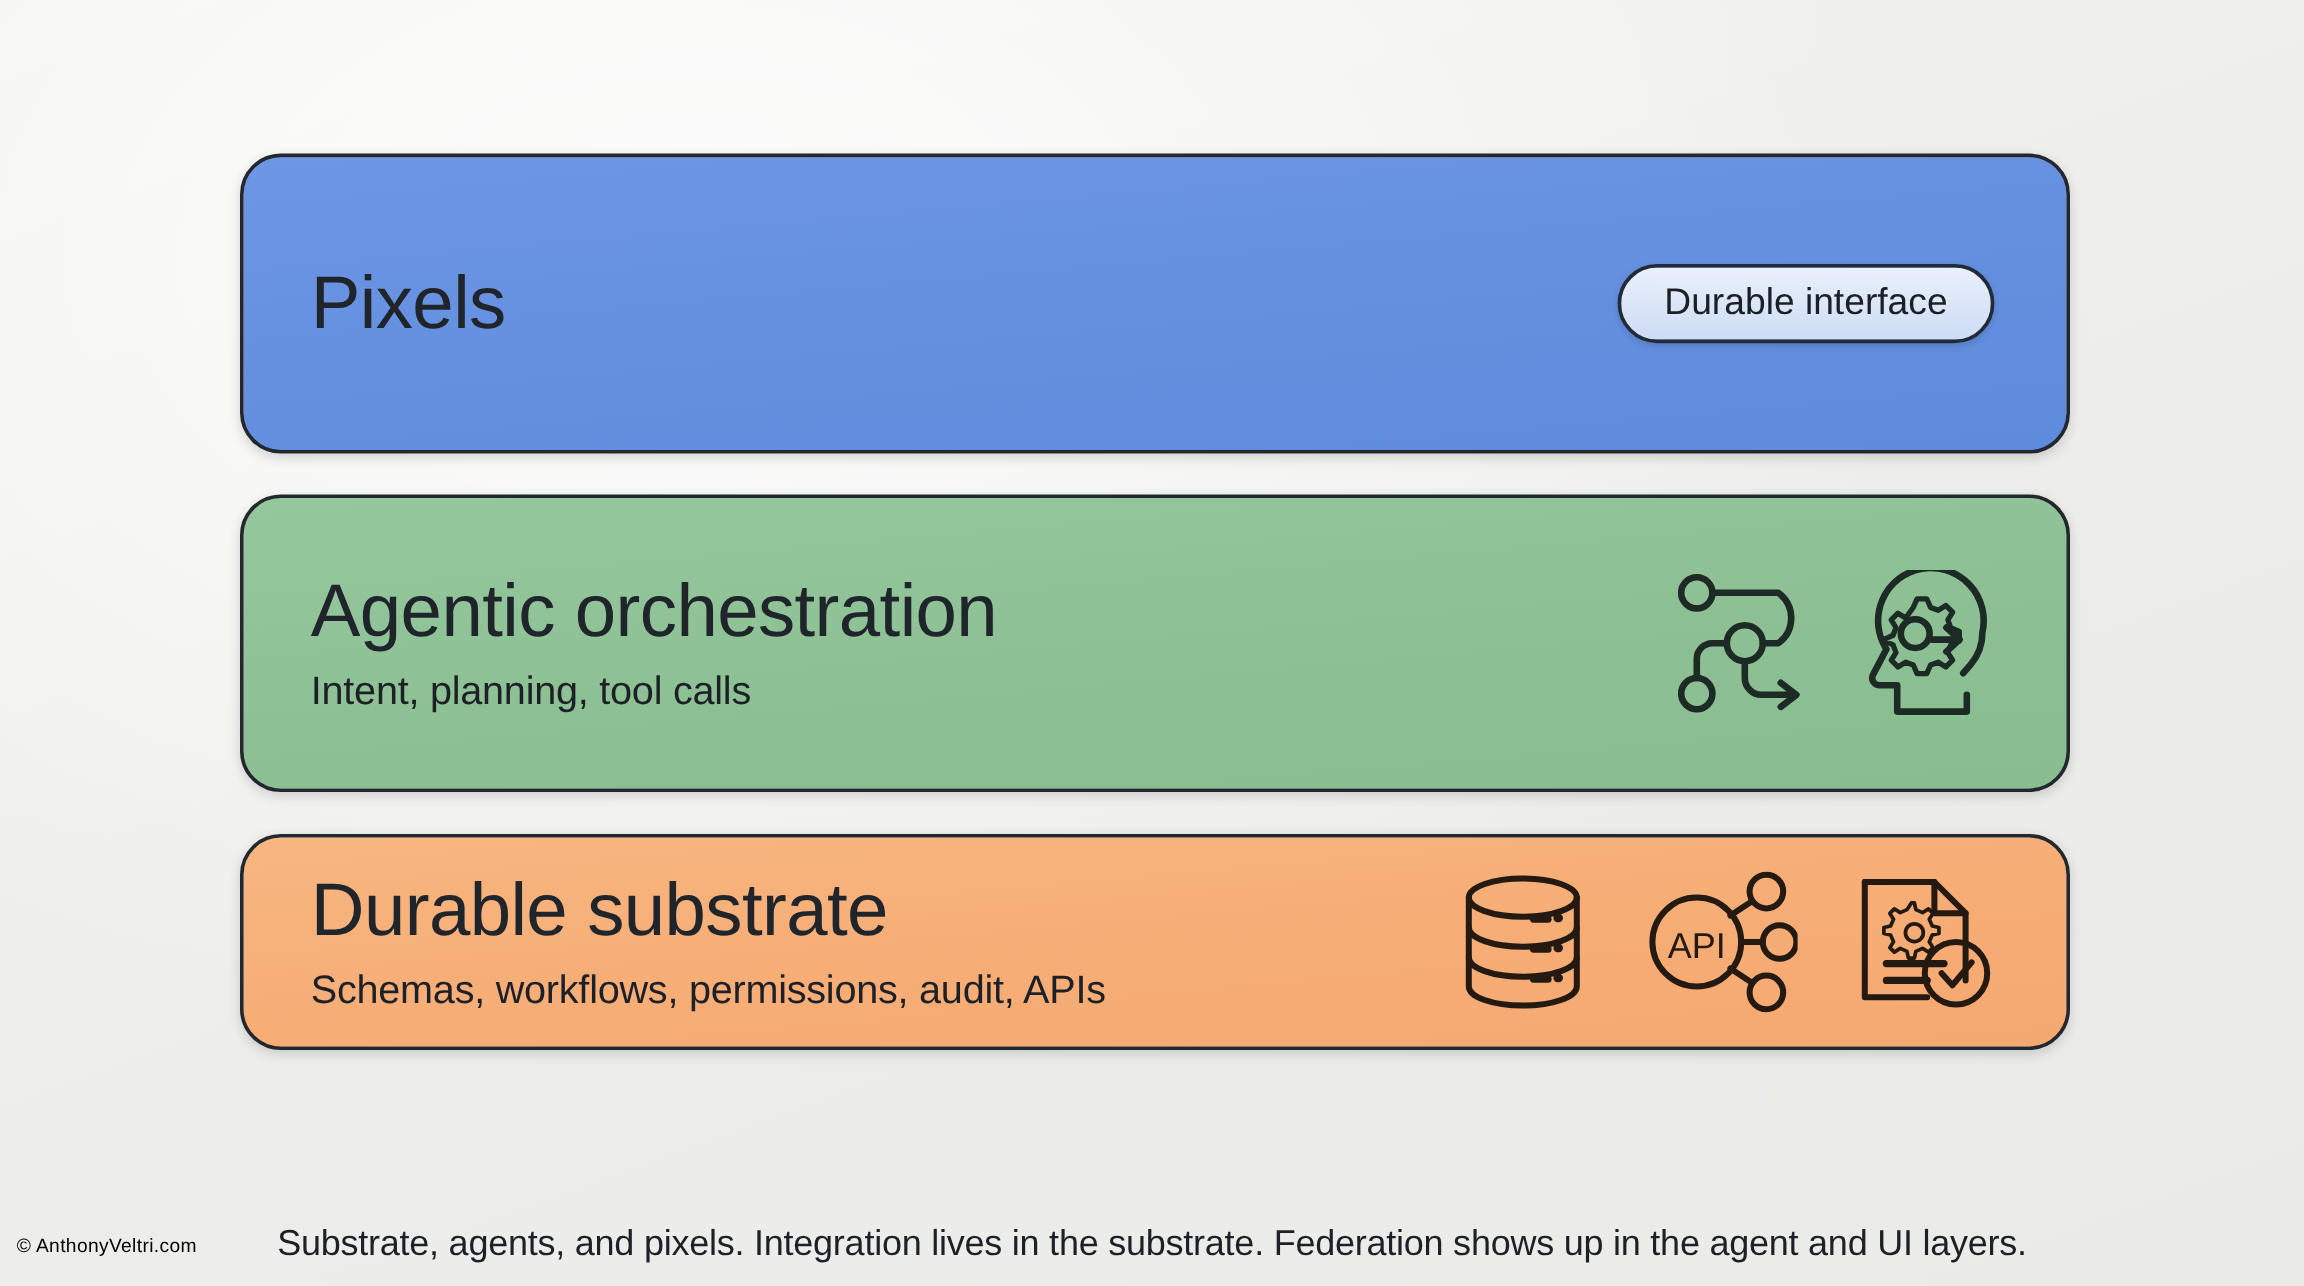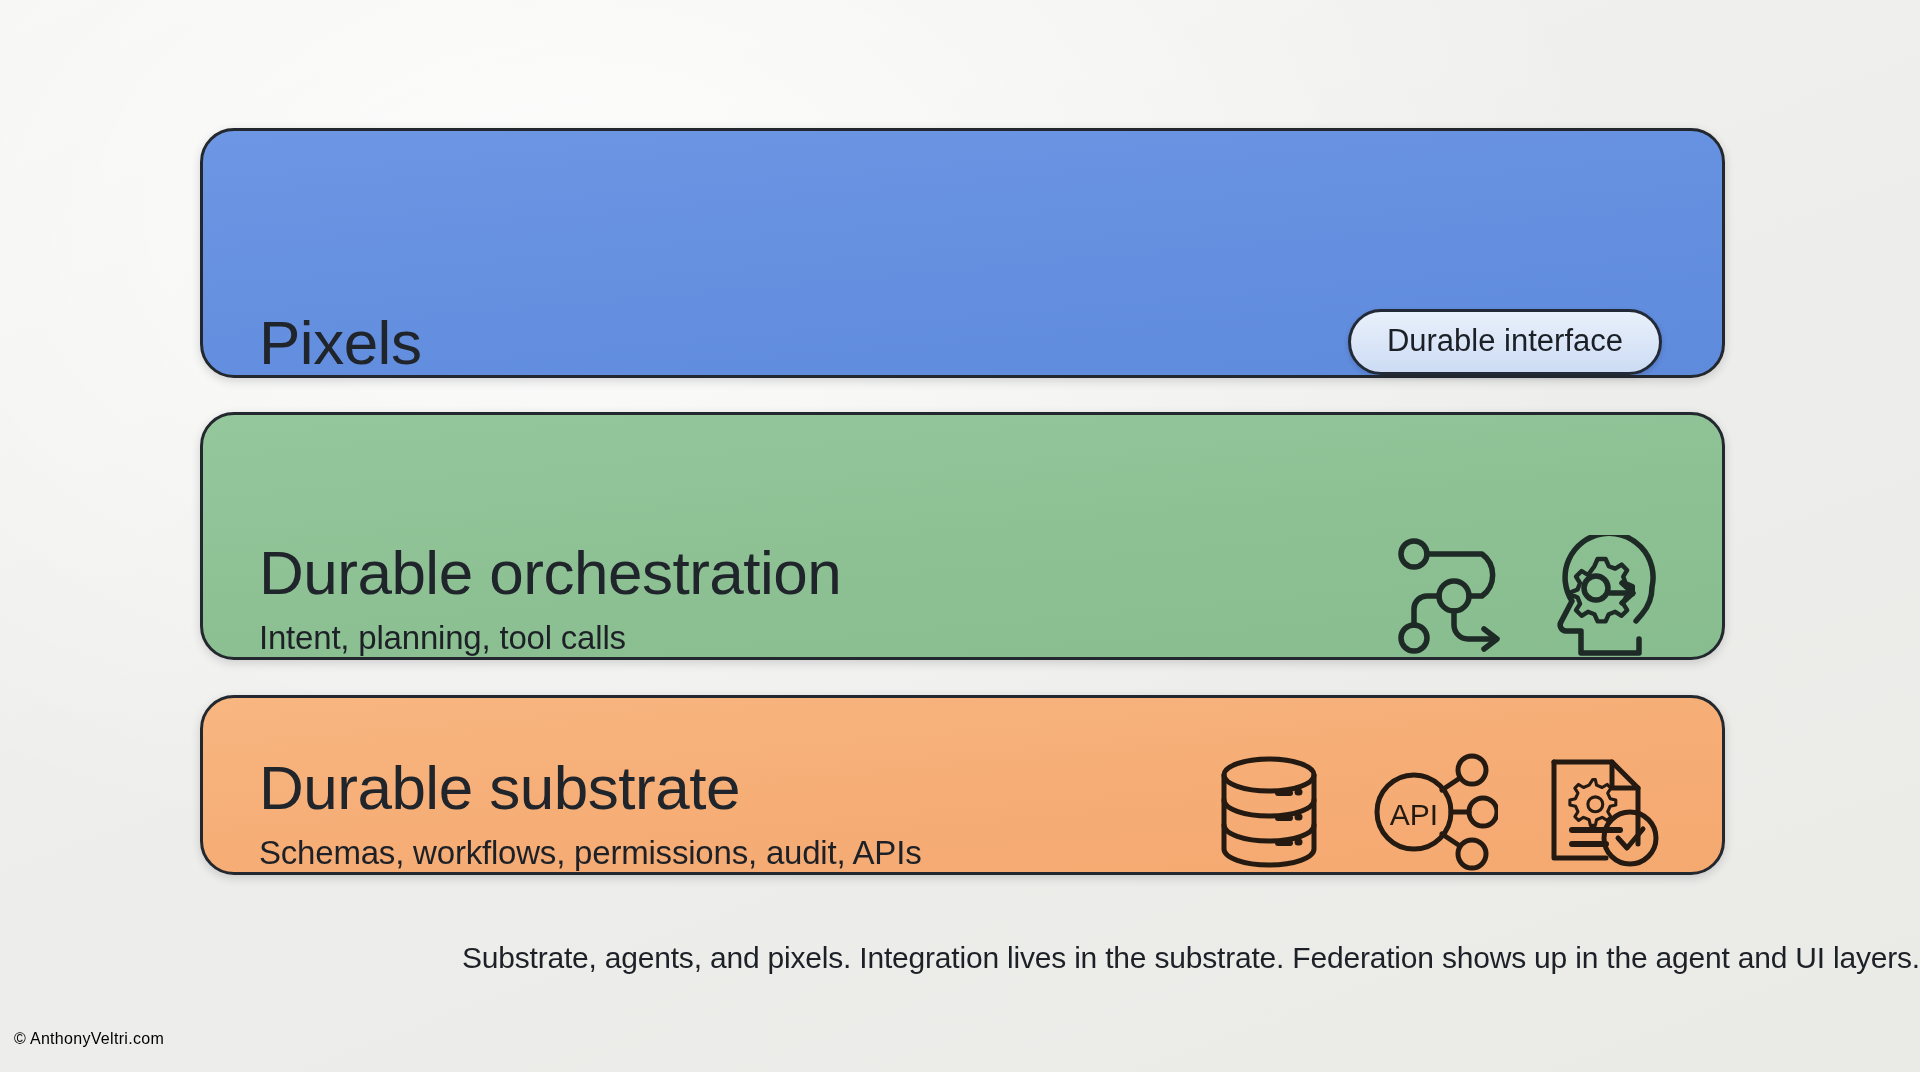--- a/index.html
+++ b/index.html
@@ -28,21 +28,21 @@
     top: 128px;
     width: 1525px;
   }
 
   .band {
     position: relative;
     border: 3px solid #23272e;
     border-radius: 34px;
     box-sizing: border-box;
     display: flex;
-    align-items: flex-end;
+    align-items: center;
     box-shadow: 0 3px 10px rgba(40,44,52,0.18);
   }
   .band--pixels {
     height: 250px;
     background: linear-gradient(175deg, #6d97e4 0%, #6590e0 50%, #5f8bdd 100%);
     margin-bottom: 34px;
   }
   .band--agentic {
     height: 248px;
     background: linear-gradient(175deg, #95c79c 0%, #8dc194 52%, #88bd90 100%);
@@ -110,22 +110,22 @@
     display: flex;
     align-items: center;
     gap: 22px;
   }
   .icon-row svg { display: block; }
 
   .caption {
     position: absolute;
     left: 0;
     right: 0;
-    top: 941px;
-    text-align: right;
+    top: 1020px;
+    text-align: center;
     font-size: 30px;
     color: #1d2127;
     letter-spacing: -0.2px;
   }
 
   .watermark {
     position: absolute;
     left: 14px;
     bottom: 24px;
     font-size: 16px;
@@ -146,21 +146,21 @@
     </div>
     <div class="band-right">
       <div class="pills">
         <div class="pill">Durable interface</div>
       </div>
     </div>
   </div>
 
   <div class="band band--agentic">
     <div class="band-text">
-      <div class="band-title">Durable orchestration</div>
+      <div class="band-title">Agentic orchestration</div>
       <div class="band-sub">Intent, planning, tool calls</div>
     </div>
     <div class="band-right">
       <div class="icon-row">
 
         <span>
           <svg width="124" height="118" viewBox="0 0 124 118" fill="none" stroke="#1d2a25" stroke-width="5.5" stroke-linecap="round" stroke-linejoin="round">
             <circle cx="16" cy="17" r="13"></circle>
             <circle cx="16" cy="101" r="13"></circle>
             <circle cx="56" cy="59" r="15"></circle>

